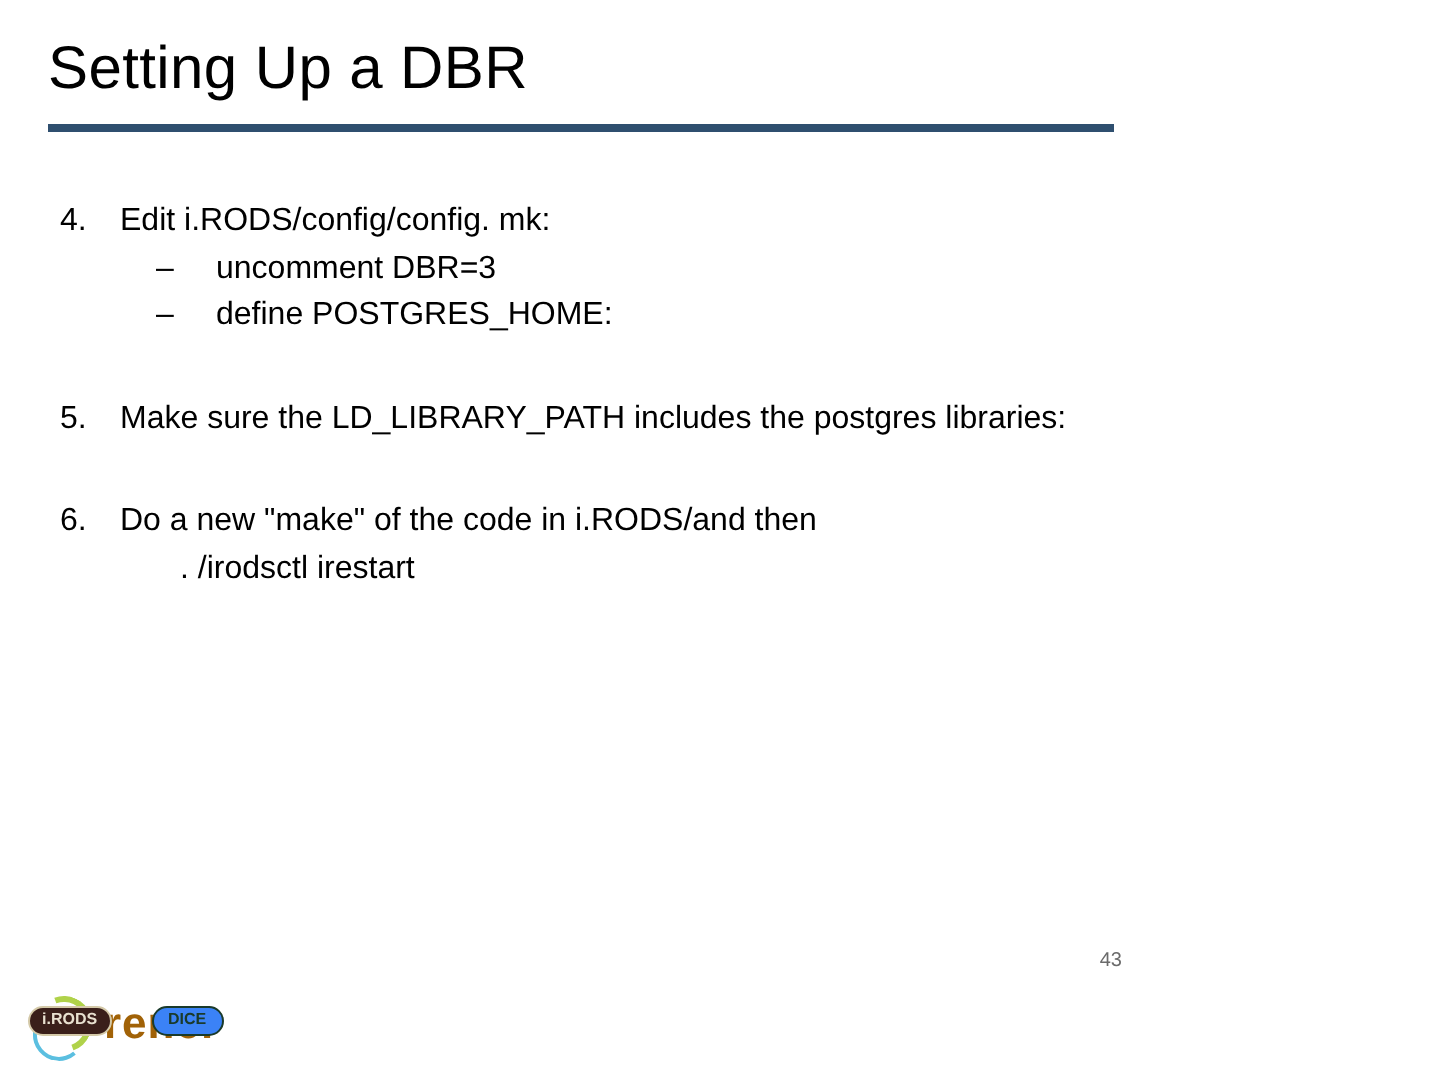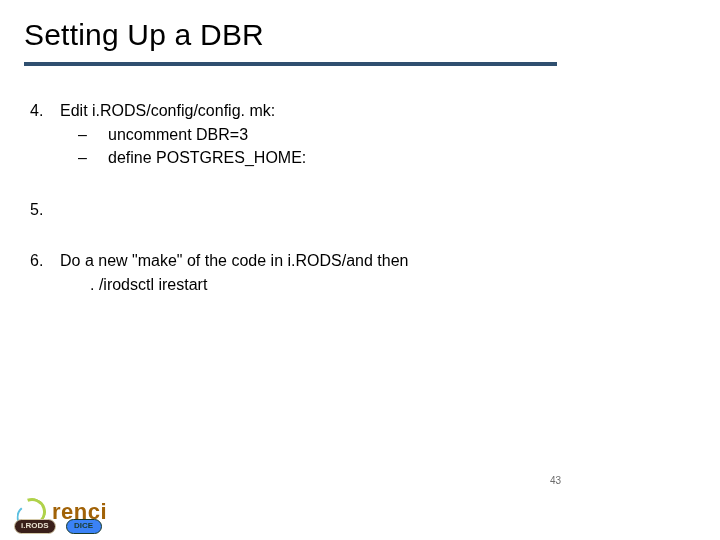--- a/index.html
+++ b/index.html
@@ -23,21 +23,21 @@
     border-left-color: transparent; border-bottom-color: transparent;
     transform: rotate(25deg); position: relative;
   }
   .renci-swoosh::after {
     content: ""; position: absolute; width: 22px; height: 22px;
     border: 2px solid #5bbfe0; border-radius: 50%;
     border-right-color: transparent; border-top-color: transparent;
     left: -2px; top: 4px; transform: rotate(-20deg);
   }
   .renci-text { font-size: 22px; color: #a16207; font-weight: 700; letter-spacing: 0.5px; }
-  .badges { position: absolute; left: 14px; bottom: 6px; display: flex; gap: 10px; align-items: center; }
+  .badges { position: absolute; left: 14px; bottom: 22px; display: flex; gap: 20px; align-items: center; }
   .badge {
     font-size: 8px; font-weight: bold; padding: 2px 6px; border-radius: 9px;
     border: 1.5px solid; display: inline-flex; align-items: center; justify-content: center;
     min-width: 36px; text-align: center; line-height: 1.1;
   }
   .badge-irods { background: #3a1f1a; color: #e8e0cf; border-color: #d4c9a8; }
   .badge-dice { background: #3b82f6; color: #1a3a2a; border-color: #1a3a2a; }
   .pagenum { position: absolute; right: 20px; bottom: 54px; font-size: 10px; color: #6b6b6b; }
 </style>
 </head>
@@ -63,20 +63,21 @@
         <div class="sub">
           <div class="dash">–</div>
           <div>define POSTGRES_HOME:</div>
         </div>
       </div>
     </div>
 
     <div class="item">
       <div class="num">5.</div>
       <div class="body">
+        <div>Make sure the LD_LIBRARY_PATH includes the postgres libraries:</div>
       </div>
     </div>
 
     <div class="item">
       <div class="num">6.</div>
       <div class="body">
         <div>Do a new "make" of the code in i.RODS/and then</div>
         <div class="cmdline">. /irodsctl irestart</div>
       </div>
     </div>

